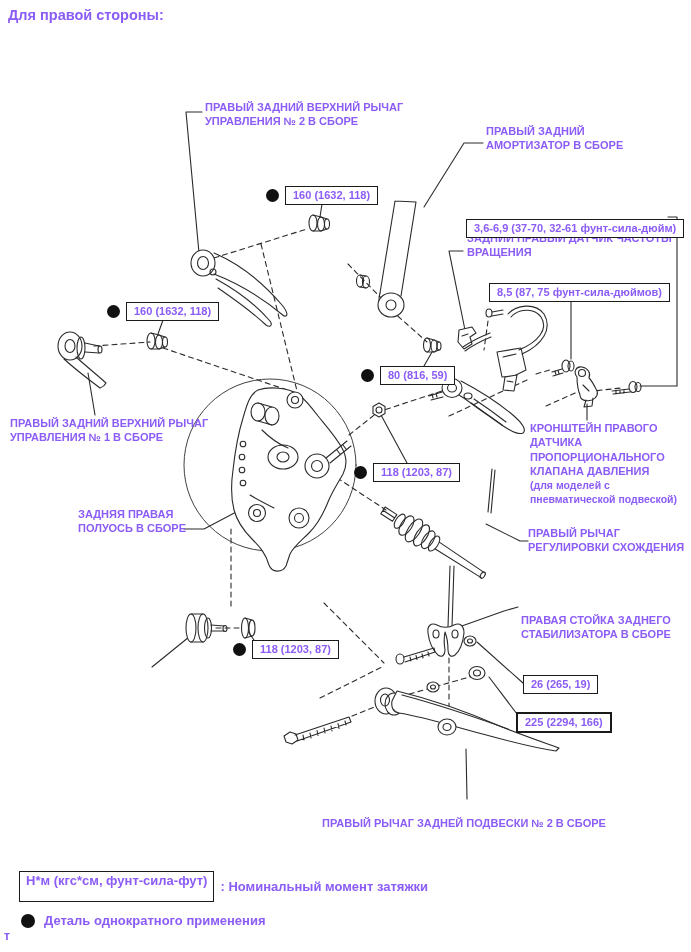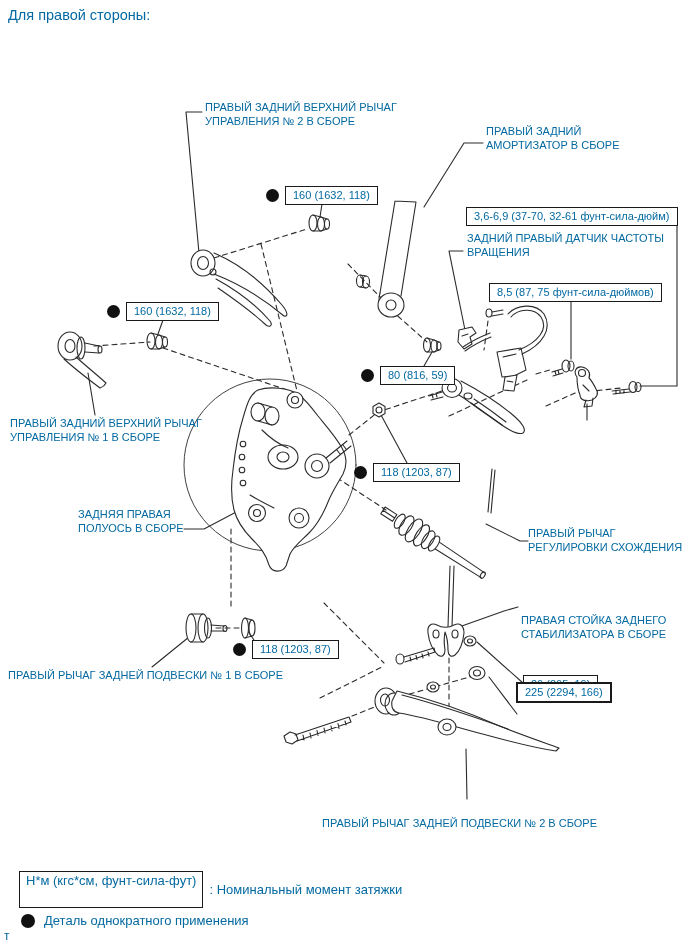--- a/index.html
+++ b/index.html
@@ -1,30 +1,30 @@
 <!DOCTYPE html>
 <html><head>
 <meta charset="utf-8">
 <style>
   html,body{margin:0;padding:0;background:#fff;}
   #stage{
     position:relative;width:691px;height:952px;background:#fff;overflow:hidden;
-    font-family:"Liberation Sans",sans-serif;color:#0369a1;
+    font-family:"Liberation Sans",sans-serif;color:#8b5cf6;font-weight:bold;
   }
   #stage svg{position:absolute;left:0;top:0;}
   .title{position:absolute;left:8px;top:7px;font-size:14.5px;}
   .lbl{position:absolute;font-size:11px;line-height:14.3px;white-space:pre-line;}
   .lbl .note{font-size:10.5px;display:block;white-space:pre-line;}
   .torque{position:absolute;display:flex;align-items:center;gap:6px;}
   .dot{width:13px;height:13px;border-radius:50%;background:#111;flex:0 0 auto;}
   .tbox{border:1px solid #1a1a1a;padding:1px 7px 2px;font-size:11px;line-height:14px;
         white-space:nowrap;background:#fff;}
   .tbox.bold{border-width:2px;}
   .legend-row{position:absolute;display:flex;align-items:center;gap:6px;}
-  .legend-row .tbox{font-size:13px;padding:2px 6px 19px;}
+  .legend-row .tbox{font-size:13px;padding:2px 6px 13px;}
   .legend-note{font-size:13px;white-space:nowrap;}
   .stray{position:absolute;font-size:12px;}
 </style>
 </head>
 <body>
 
 <div id="stage">
 
   <svg width="691" height="952" viewBox="0 0 691 952">
     <g stroke="#2b2b2b" fill="none" stroke-width="1.1" stroke-linecap="round" stroke-linejoin="round">
@@ -240,34 +240,38 @@
   <div class="title">Для правой стороны:</div>
 
   <div class="lbl" style="left:205px;top:100px;">ПРАВЫЙ ЗАДНИЙ ВЕРХНИЙ РЫЧАГ
 УПРАВЛЕНИЯ № 2 В СБОРЕ</div>
   <div class="lbl" style="left:486px;top:124px;">ПРАВЫЙ ЗАДНИЙ
 АМОРТИЗАТОР В СБОРЕ</div>
   <div class="lbl" style="left:467px;top:231px;">ЗАДНИЙ ПРАВЫЙ ДАТЧИК ЧАСТОТЫ
 ВРАЩЕНИЯ</div>
   <div class="lbl" style="left:10px;top:416px;">ПРАВЫЙ ЗАДНИЙ ВЕРХНИЙ РЫЧАГ
 УПРАВЛЕНИЯ № 1 В СБОРЕ</div>
+  <div class="lbl" style="left:530px;top:421px;"><span>КРОНШТЕЙН ПРАВОГО
+ДАТЧИКА
+ПРОПОРЦИОНАЛЬНОГО
+КЛАПАНА ДАВЛЕНИЯ</span><span class="note">(для моделей с
+пневматической подвеской)</span></div>
   <div class="lbl" style="left:78px;top:507px;">ЗАДНЯЯ ПРАВАЯ
 ПОЛУОСЬ В СБОРЕ</div>
   <div class="lbl" style="left:528px;top:526px;">ПРАВЫЙ РЫЧАГ
 РЕГУЛИРОВКИ СХОЖДЕНИЯ</div>
   <div class="lbl" style="left:521px;top:593px;margin-top:20px;">ПРАВАЯ СТОЙКА ЗАДНЕГО
 СТАБИЛИЗАТОРА В СБОРЕ</div>
-  <div class="lbl" style="left:8px;top:668px;">ПРАВЫЙ РЫЧАГ ЗАДНЕЙ ПОДВЕСКИ № 1 В СБОРЕ</div>
   <div class="lbl" style="left:322px;top:816px;">ПРАВЫЙ РЫЧАГ ЗАДНЕЙ ПОДВЕСКИ № 2 В СБОРЕ</div>
 
   <div class="torque" style="left:266px;top:186px;">
     <span class="dot"></span>
     <span class="tbox">160 (1632, 118)</span>
   </div>
-  <div class="torque" style="left:466px;top:207px;align-items:flex-end;">
+  <div class="torque" style="left:466px;top:219px;align-items:flex-end;">
     <span class="tbox">3,6-6,9 (37-70, 32-61 фунт-сила-дюйм)</span>
   </div>
   <div class="torque" style="left:489px;top:283px;">
     <span class="tbox">8,5 (87, 75 фунт-сила-дюймов)</span>
   </div>
   <div class="torque" style="left:107px;top:302px;">
     <span class="dot"></span>
     <span class="tbox">160 (1632, 118)</span>
   </div>
   <div class="torque" style="left:361px;top:366px;">
@@ -278,21 +282,21 @@
     <span class="dot"></span>
     <span class="tbox">118 (1203, 87)</span>
   </div>
   <div class="torque" style="left:233px;top:640px;">
     <span class="dot"></span>
     <span class="tbox">118 (1203, 87)</span>
   </div>
   <div class="torque" style="left:523px;top:675px;">
     <span class="tbox">26 (265, 19)</span>
   </div>
-  <div class="torque" style="left:516px;top:682px;align-items:flex-end;">
+  <div class="torque" style="left:516px;top:712px;align-items:flex-end;">
     <span class="tbox bold">225 (2294, 166)</span>
   </div>
 
   <div class="legend-row" style="left:19px;top:871px;">
     <span class="tbox">Н*м (кгс*см, фунт-сила-фут)</span>
     <span class="legend-note">: Номинальный момент затяжки</span>
   </div>
   <div class="legend-row" style="left:21px;top:913px;gap:9px;">
     <span class="dot" style="width:14px;height:14px;"></span>
     <span class="legend-note">Деталь однократного применения</span>

